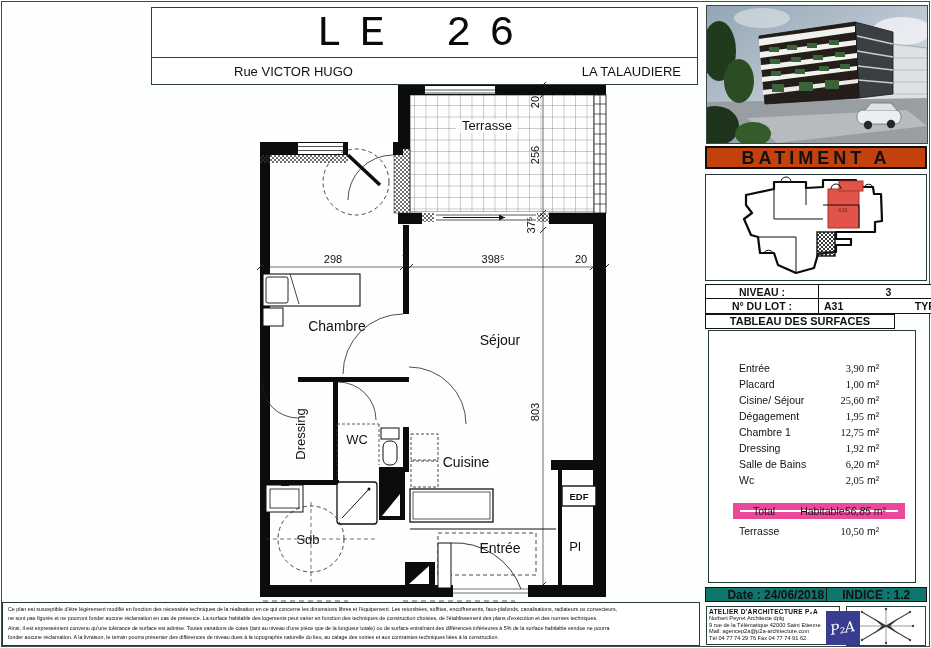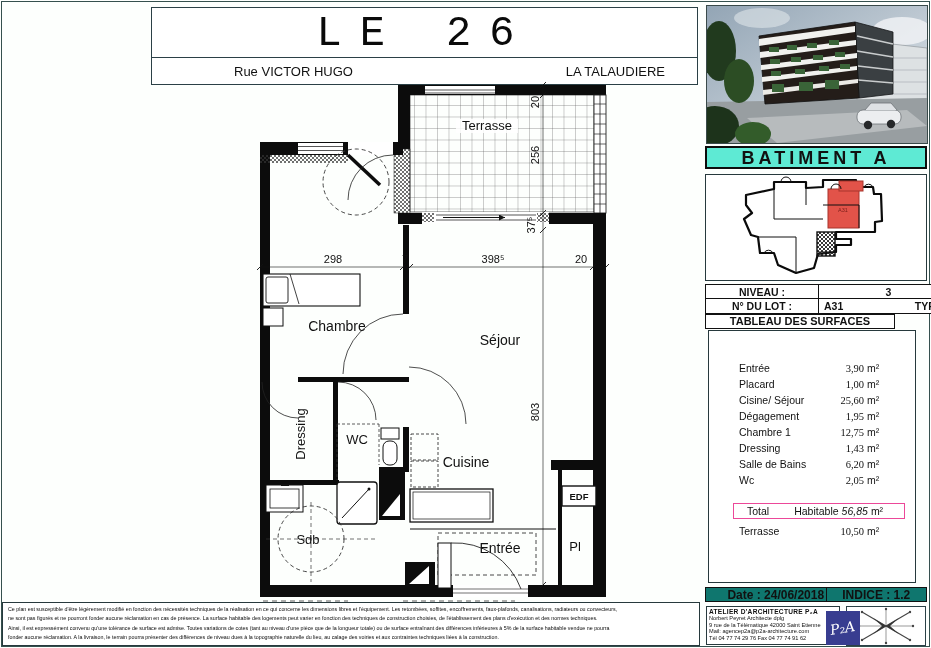--- a/index.html
+++ b/index.html
@@ -6,43 +6,43 @@
   .page{position:relative;width:931px;height:648px;background:#fdfffd;overflow:hidden;
         font-family:"Liberation Sans",sans-serif;color:#111;}
   .frame{position:absolute;inset:1px;border:1.5px solid #35504e;pointer-events:none;}
   .abs{position:absolute;}
   
   .titlebox{left:151px;top:7px;width:545px;height:76px;border:1px solid #2b4046;background:#fff;}
   .maintitle{position:absolute;top:0;left:0;right:0;height:47px;line-height:52px;text-align:center;
              font-family:Liberation Mono, monospace;font-size:42px;letter-spacing:18px;color:#0a0a0a;}
   .titlerule{position:absolute;top:49px;left:0;right:0;border-top:1px solid #2b4046;}
   .street{position:absolute;bottom:5px;left:82px;font-size:13px;}
-  .city{position:absolute;bottom:5px;right:32px;font-size:13px;padding-left:48px;}
+  .city{position:absolute;bottom:5px;right:16px;font-size:13px;padding-left:48px;}
   
   .photo{left:706px;top:5px;width:220px;height:137px;border:1px solid #3a4a4a;overflow:hidden;}
   .batiment{left:705px;top:146px;width:222px;height:23px;border:2px solid #0d0d0d;box-sizing:border-box;
-            font-weight:bold;font-size:18px;letter-spacing:4px;text-align:center;line-height:20px;background:#5eead4;}
+            font-weight:bold;font-size:18px;letter-spacing:4px;text-align:center;line-height:20px;background:#c2410c;}
   .keyplan{left:705px;top:174px;width:222px;height:107px;border:1.5px solid #27393d;box-sizing:border-box;background:#fff;}
   .inforows{left:705px;top:284px;width:254px;border:1.5px solid #111;box-sizing:border-box;background:#fff;font-size:10.5px;font-weight:bold;}
   .irow{display:flex;height:13px;align-items:center;}
   .irow+.irow{border-top:1.5px solid #111;height:14px;}
   .icell-l{width:112px;border-right:1.5px solid #111;text-align:center;height:100%;display:flex;align-items:center;justify-content:center;}
   .icell-r{flex:1;display:flex;align-items:center;height:100%;}
   .center{justify-content:center;}
   .lotval{padding-left:5px;}
   .typeval{margin-left:auto;padding-right:7px;}
   .tableauhdr{left:705px;top:314px;width:190px;height:15px;border:1.5px solid #111;box-sizing:border-box;
               font-weight:bold;font-size:11px;text-align:center;line-height:13px;background:#fff;}
   .surfbox{left:708px;top:330px;width:208px;height:253px;border:1px solid #27393d;box-sizing:border-box;background:#fff;font-size:10.5px;}
   .srows{padding-top:29px;}
   .srow{display:flex;align-items:center;height:16px;padding:0 26px 0 30px;}
   .s-label{flex:1;}
   .s-val{width:40px;text-align:right;font-family:Liberation Serif, serif;}
   .s-unit{width:22px;padding-left:3px;}
-  .totalbox{position:absolute;left:24px;top:172px;width:172px;height:16px;border:1px solid #ec4899;box-sizing:border-box;
+  .totalbox{position:absolute;left:24px;top:172px;width:172px;height:16px;border:7px solid #ec4899;box-sizing:border-box;
             display:flex;align-items:center;padding-right:17px;}
   .t1{margin-left:13px;} .t2{margin-left:25px;}
   .t-val{margin-left:auto;width:40px;text-align:right;font-style:italic;} 
   .trow{position:absolute;left:0;right:0;top:192px;}
   .daterow{left:705px;top:587px;width:222px;height:15px;border:1.5px solid #111;box-sizing:border-box;display:flex;
            font-size:12px;font-weight:bold;background:#0f766e;padding-left:20px;}
   .dcell{width:50%;display:flex;align-items:center;justify-content:center;}
   .dcell:first-child{border-right:1.5px solid #111;}
   .archbox{left:706px;top:606px;width:134px;height:39px;border:1px solid #27393d;box-sizing:border-box;
            padding:1px 2px;background:#fff;overflow:hidden;}
@@ -188,21 +188,21 @@
           <span class="s-val">1,95</span>
           <span class="s-unit">m²</span>
         </div>
       <div class="srow">
           <span class="s-label">Chambre 1</span>
           <span class="s-val">12,75</span>
           <span class="s-unit">m²</span>
         </div>
       <div class="srow">
           <span class="s-label">Dressing</span>
-          <span class="s-val">1,43</span>
+          <span class="s-val">1,92</span>
           <span class="s-unit">m²</span>
         </div>
       <div class="srow">
           <span class="s-label">Salle de Bains</span>
           <span class="s-val">6,20</span>
           <span class="s-unit">m²</span>
         </div>
       <div class="srow">
           <span class="s-label">Wc</span>
           <span class="s-val">2,05</span>

